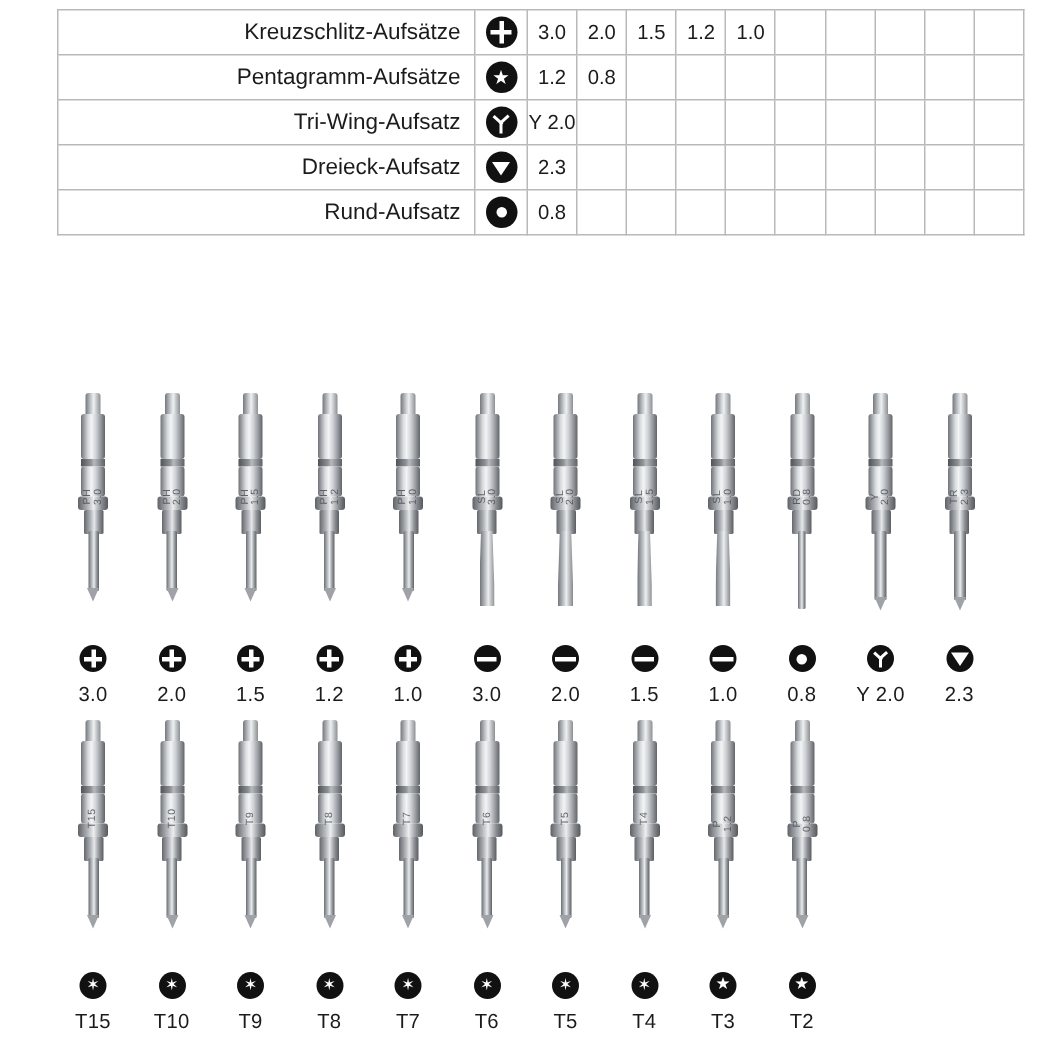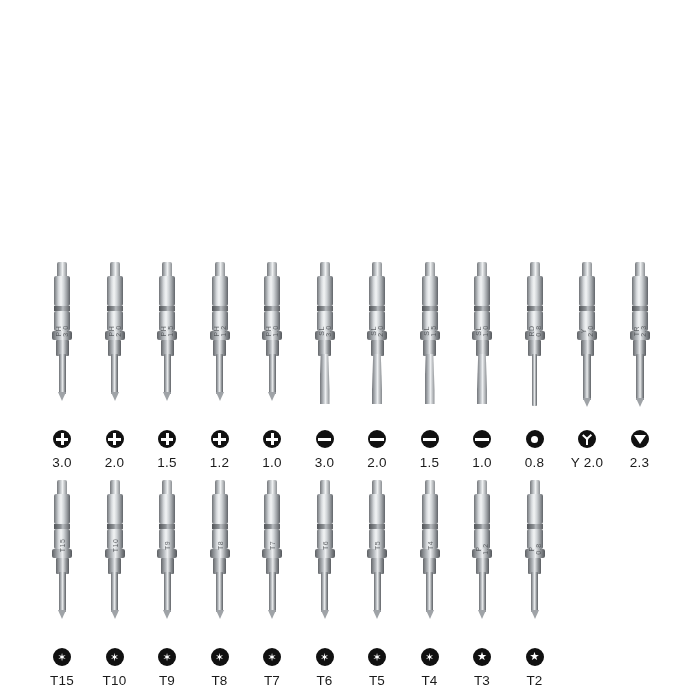--- a/index.html
+++ b/index.html
@@ -225,20 +225,90 @@
   }
 </style>
 </head>
 <body>
 
 <div id="page">
 
   <div class="table-wrap">
     <table class="spec">
       <tbody id="table-body">
+          <tr>
+            <td class="rowlabel">Kreuzschlitz-Aufsätze</td>
+            <td class="icon-cell"><span class="ico s22 m-cross"><i class="v"></i><i class="h"></i></span></td>
+            <td class="val">3.0</td>
+            <td class="val">2.0</td>
+            <td class="val">1.5</td>
+            <td class="val">1.2</td>
+            <td class="val">1.0</td>
+            <td class="val"></td>
+            <td class="val"></td>
+            <td class="val"></td>
+            <td class="val"></td>
+            <td class="val"></td>
+          </tr>
+          <tr>
+            <td class="rowlabel">Pentagramm-Aufsätze</td>
+            <td class="icon-cell"><span class="ico s22"><span class="glyph" style="font-size:13.02px">★</span></span></td>
+            <td class="val">1.2</td>
+            <td class="val">0.8</td>
+            <td class="val"></td>
+            <td class="val"></td>
+            <td class="val"></td>
+            <td class="val"></td>
+            <td class="val"></td>
+            <td class="val"></td>
+            <td class="val"></td>
+            <td class="val"></td>
+          </tr>
+          <tr>
+            <td class="rowlabel">Tri-Wing-Aufsatz</td>
+            <td class="icon-cell"><span class="ico s22 m-tri"><i class="stem"></i><i class="a"></i><i class="b"></i></span></td>
+            <td class="val">Y 2.0</td>
+            <td class="val"></td>
+            <td class="val"></td>
+            <td class="val"></td>
+            <td class="val"></td>
+            <td class="val"></td>
+            <td class="val"></td>
+            <td class="val"></td>
+            <td class="val"></td>
+            <td class="val"></td>
+          </tr>
+          <tr>
+            <td class="rowlabel">Dreieck-Aufsatz</td>
+            <td class="icon-cell"><span class="ico s22 m-dre"><i class="t"></i></span></td>
+            <td class="val">2.3</td>
+            <td class="val"></td>
+            <td class="val"></td>
+            <td class="val"></td>
+            <td class="val"></td>
+            <td class="val"></td>
+            <td class="val"></td>
+            <td class="val"></td>
+            <td class="val"></td>
+            <td class="val"></td>
+          </tr>
+          <tr>
+            <td class="rowlabel">Rund-Aufsatz</td>
+            <td class="icon-cell"><span class="ico s22 m-round"><i class="dot"></i></span></td>
+            <td class="val">0.8</td>
+            <td class="val"></td>
+            <td class="val"></td>
+            <td class="val"></td>
+            <td class="val"></td>
+            <td class="val"></td>
+            <td class="val"></td>
+            <td class="val"></td>
+            <td class="val"></td>
+            <td class="val"></td>
+          </tr>
         </tbody>
     </table>
   </div>
 
   <div class="bits-row" id="bits-row-1" style="top: 262px;">
       <div class="bit" style="left: 36px;">
         <div class="shaft-wrap">
           <div class="tip-top"></div>
           <div class="shank" style="top:14px;height:30px;"></div>
           <div class="groove" style="top:44px;"></div>

